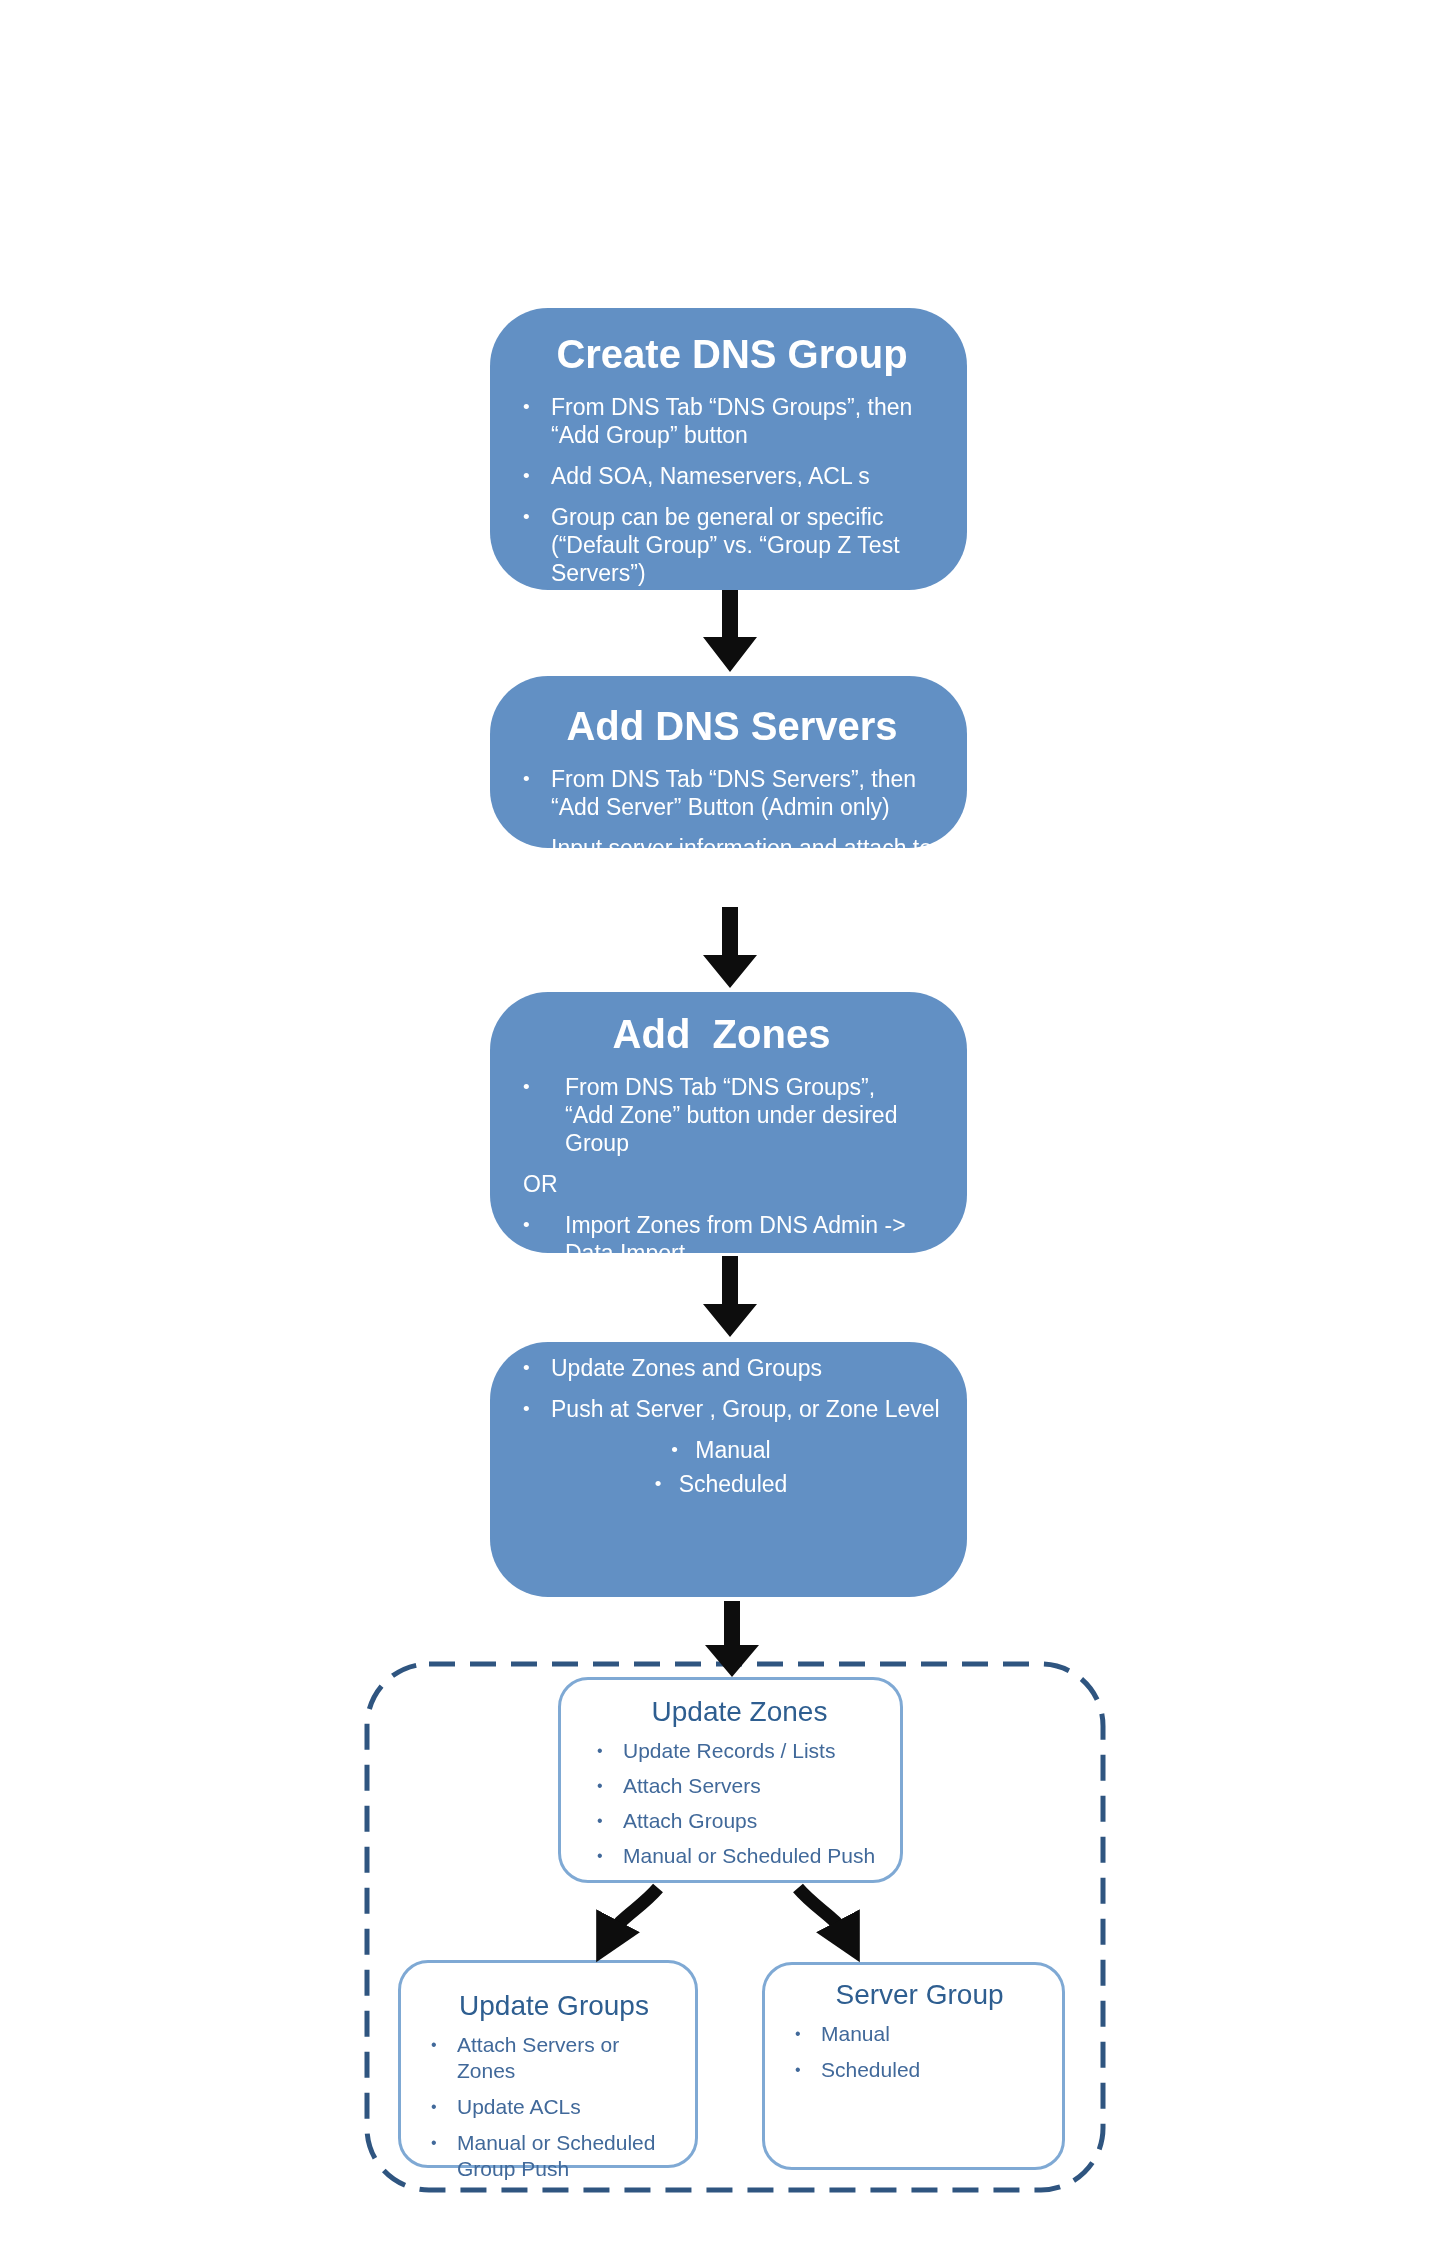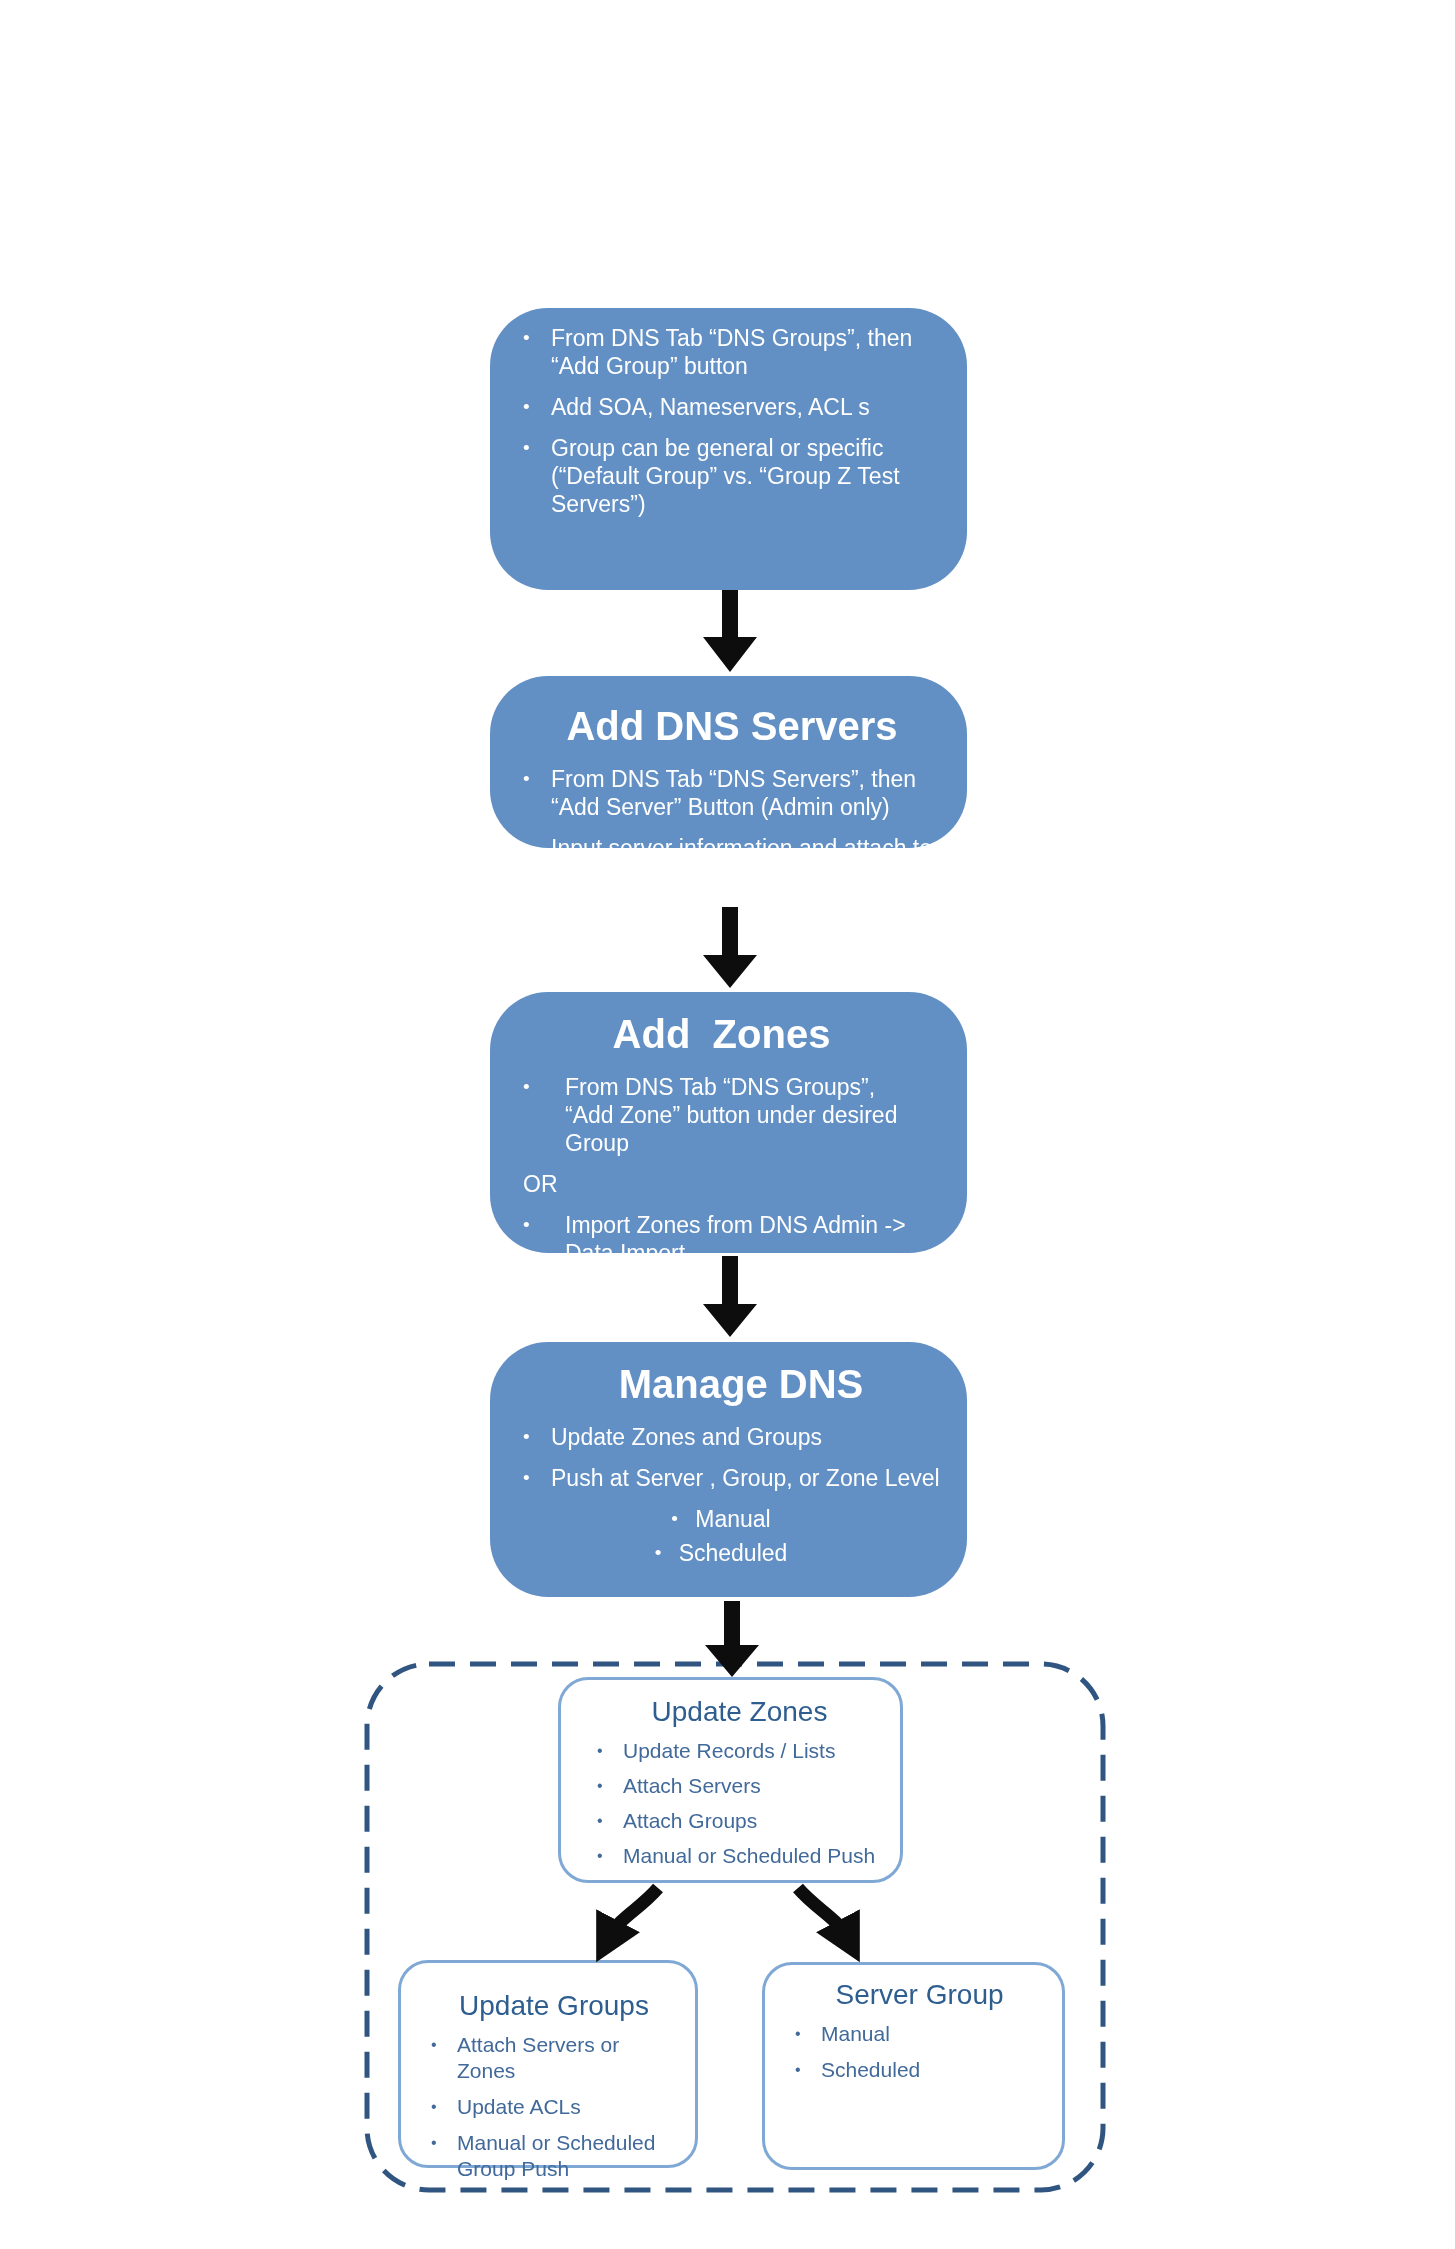--- a/index.html
+++ b/index.html
@@ -65,20 +65,21 @@
   .arr{fill:var(--arrow_black);}
   .carr{fill:none;stroke:var(--arrow_black);stroke-width:13;}
 </style>
 </head>
 <body>
 
 <div class="page">
 
 
   <section class="bluebox box1">
+    <h2>Create DNS Group</h2>
     <div class="row">
       <span class="mk">•</span>
       <span class="tx">From DNS Tab “DNS Groups”, then “Add Group” button</span>
     </div>
     <div class="row">
       <span class="mk">•</span>
       <span class="tx">Add SOA, Nameservers, ACL s</span>
     </div>
     <div class="row">
       <span class="mk">•</span>
@@ -105,21 +106,20 @@
       <span class="tx">From DNS Tab “DNS Groups”, “Add Zone” button under desired Group</span>
     </div>
     <div class="or-row">OR</div>
     <div class="row">
       <span class="mk">•</span>
       <span class="tx">Import Zones from DNS Admin -&gt; Data Import</span>
     </div>
   </section>
 
   <section class="bluebox box4">
-    <h2>Manage DNS</h2>
     <div class="row">
       <span class="mk">•</span>
       <span class="tx">Update Zones and Groups</span>
     </div>
     <div class="row">
       <span class="mk">•</span>
       <span class="tx">Push at Server , Group, or Zone Level</span>
     </div>
     <div class="sub">
       <span class="mk">•</span>

